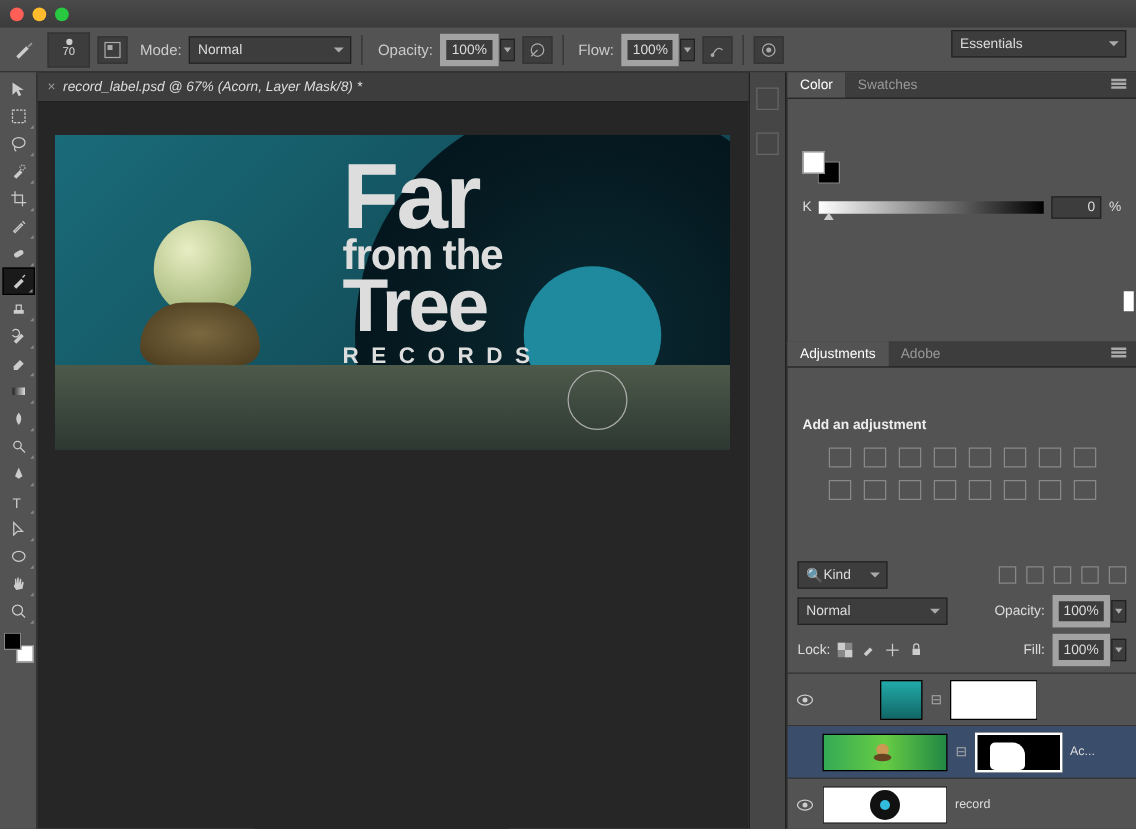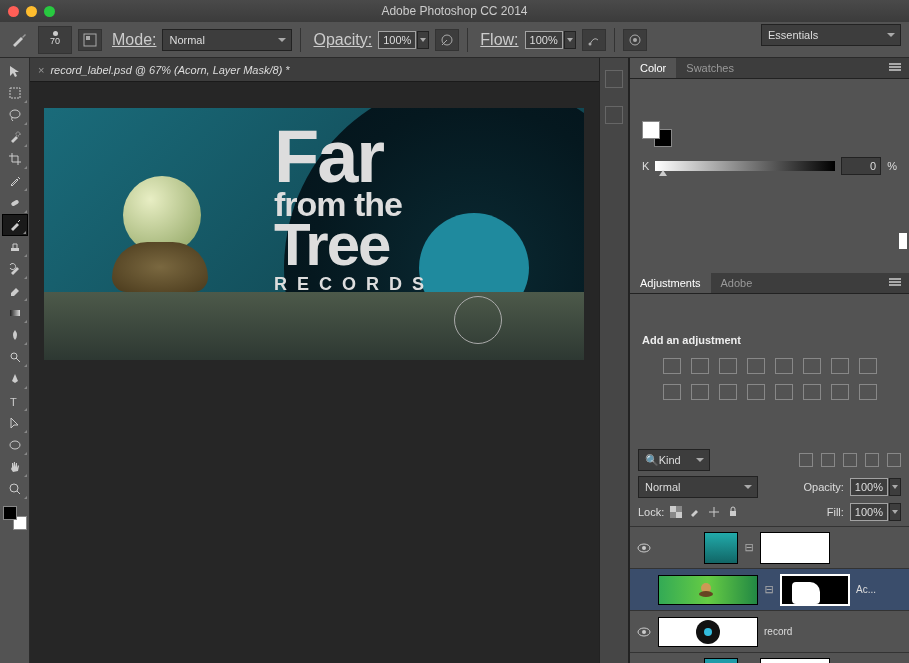--- a/index.html
+++ b/index.html
@@ -9,25 +9,25 @@
 .traffic span { width:11px; height:11px; border-radius:50%; display:block; }
 .tr-close{background:#ff5f57;} .tr-min{background:#ffbd2e;} .tr-max{background:#28c940;}
 .title { position:absolute; left:0; right:0; text-align:center; color:#ccc; font-size:12px; }
 .optbar { height:36px; background:#535353; border-bottom:1px solid #2a2a2a; display:flex; align-items:center; gap:6px; padding:0 8px; }
 .optbar .sep { width:1px; height:24px; background:#333; margin:0 2px; }
 .icon-slot { width:24px; height:24px; display:flex; align-items:center; justify-content:center; }
 .brush-size { display:flex; flex-direction:column; align-items:center; width:34px; height:28px; border:1px solid #333; background:#3d3d3d; }
 .brush-dot{width:5px;height:5px;border-radius:50%;background:#ccc;margin-top:4px;}
 .brush-num{font-size:9px;}
 .toggle-btn{width:24px;height:22px;border:1px solid #333;background:#3d3d3d;display:flex;align-items:center;justify-content:center;}
-.lbl{color:#ccc;font-size:16px;margin-left:4px;text-decoration:underline;}
+.lbl{color:#ccc;font-size:12px;margin-left:4px;}
 .select{height:22px;background:#3d3d3d;border:1px solid #222;display:flex;align-items:center;padding:0 18px 0 6px;position:relative;min-width:80px;}
 .select::after{content:"";position:absolute;right:5px;top:50%;width:0;height:0;border-left:4px solid transparent;border-right:4px solid transparent;border-top:4px solid #aaa;transform:translateY(-50%);}
 .pct-input{display:flex;align-items:center;gap:1px;}
-.pct-input .val{background:#3d3d3d;border:1px solid #a3a3a3;padding:2px 4px;min-width:34px;text-align:right;}
+.pct-input .val{background:#3d3d3d;border:5px solid #a3a3a3;padding:2px 4px;min-width:34px;text-align:right;}
 .pct-input .caret{width:12px;height:18px;background:#3d3d3d;border:1px solid #222;display:flex;align-items:center;justify-content:center;}
 .pct-input .caret::after{content:"";border-left:3px solid transparent;border-right:3px solid transparent;border-top:4px solid #aaa;}
 .workspace-dd{position:absolute;right:8px;top:24px;width:140px;}
 .main { position:absolute; top:58px; left:0; right:0; bottom:0; display:flex; }
 .toolbar { width:30px; background:#535353; border-right:1px solid #2a2a2a; display:flex; flex-direction:column; align-items:center; padding-top:2px; gap:0; }
 .tool { width:26px; height:22px; display:flex; align-items:center; justify-content:center; position:relative; }
 .tool.selected{background:#1a1a1a;border:1px solid #000;}
 .tool::after{content:"";position:absolute;right:1px;bottom:1px;width:0;height:0;border-left:3px solid transparent;border-bottom:3px solid #888;}
 .tool.notri::after{display:none;}
 .fgbg{position:relative;width:24px;height:24px;margin-top:6px;}
@@ -102,21 +102,20 @@
 </style>
 </head>
 <body>
 
 <div class="titlebar">
   <div class="traffic">
     <span class="tr-close"></span>
     <span class="tr-min"></span>
     <span class="tr-max"></span>
   </div>
-  <div class="title">Adobe Photoshop CC 2014</div>
 </div>
 
 <div class="optbar">
   <div class="icon-slot">
     <svg width="18" height="18" viewBox="0 0 18 18">
         <path d="M2 14 L10 6 L12 8 L4 16 Z" fill="#ccc"></path>
         <path d="M11 6 L14 3 L15 4 L12 7 Z" fill="#999"></path>
       </svg>
   </div>
   <div class="brush-size">

